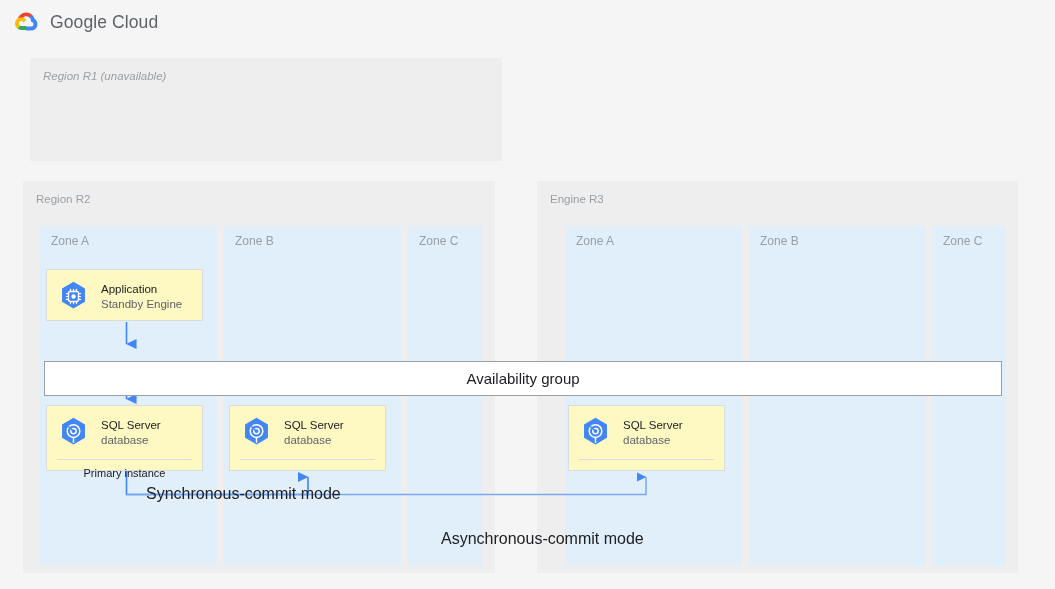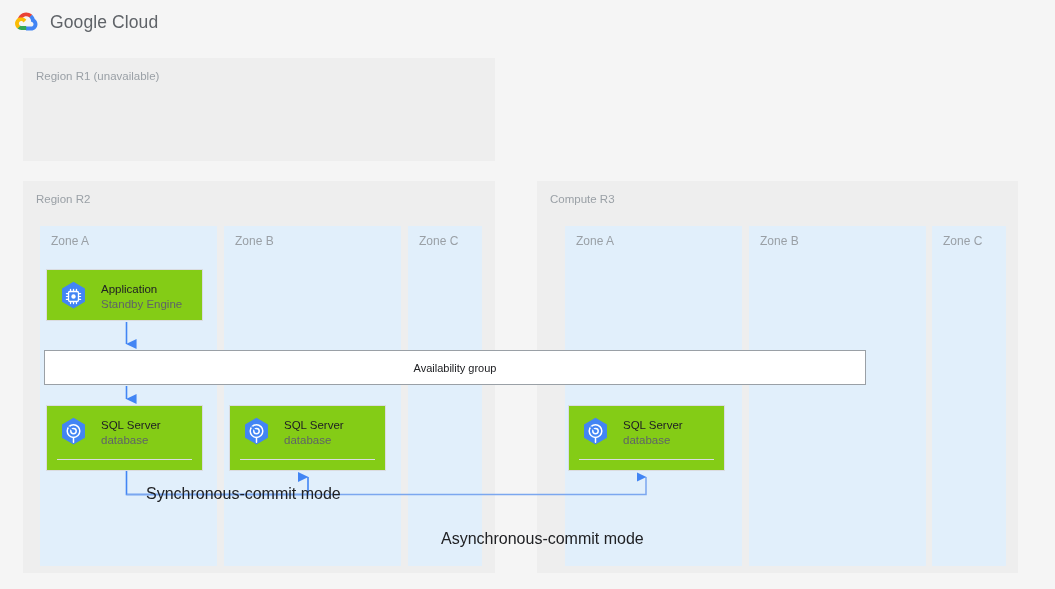--- a/index.html
+++ b/index.html
@@ -44,21 +44,21 @@
     background: #eeeeee;
     box-sizing: border-box;
   }
   .region-label {
     position: absolute;
     left: 13px; top: 12px;
     font-size: 11.5px;
     color: #9aa0a6;
     white-space: nowrap;
   }
-  #region-r1 { left: 23px;  top: 58px;  width: 472px; height: 103px; }
+  #region-r1 { left: 30px;  top: 58px;  width: 472px; height: 103px; font-style: italic; }
   #region-r2 { left: 23px;  top: 181px; width: 472px; height: 392px; }
   #region-r3 { left: 537px; top: 181px; width: 481px; height: 392px; }
 
   
   .zone {
     position: absolute;
     top: 226px;
     height: 340px;
     background: #e1effb;
     box-sizing: border-box;
@@ -75,21 +75,21 @@
   #r2-zone-b { left: 224px; width: 177px; }
   #r2-zone-c { left: 408px; width: 74px;  }
   
   #r3-zone-a { left: 565px; width: 177px; }
   #r3-zone-b { left: 749px; width: 177px; }
   #r3-zone-c { left: 932px; width: 74px;  }
 
   
   .card {
     position: absolute;
-    background: #84cc16;
+    background: #fef9c3;
     border: 1px solid #dadce0;
     box-sizing: border-box;
     z-index: 5;
   }
   .card-top {
     display: flex;
     align-items: center;
     padding: 9px 10px 9px 9px;
   }
   .card-icon {
@@ -125,29 +125,29 @@
   }
 
   #card-application { left: 46px;  top: 269px; width: 157px; height: 52px; }
   #card-primary     { left: 46px;  top: 405px; width: 157px; height: 66px; }
   #card-standby     { left: 229px; top: 405px; width: 157px; height: 66px; }
   #card-secondary   { left: 568px; top: 405px; width: 157px; height: 66px; }
 
   
   #availability-group {
     position: absolute;
-    left: 44px; top: 350px;
-    width: 822px; height: 35px;
+    left: 44px; top: 361px;
+    width: 958px; height: 35px;
     background: #ffffff;
     border: 1px solid #9aa0a6;
     box-sizing: border-box;
     display: flex;
     align-items: center;
     justify-content: center;
-    font-size: 11px;
+    font-size: 15px;
     color: #202124;
     z-index: 5;
   }
 
   
   #connectors {
     position: absolute;
     left: 0; top: 0;
     width: 1055px; height: 589px;
     z-index: 3;
@@ -189,21 +189,21 @@
   <div class="zone-label">Zone A</div>
 </div>
 <div class="zone" id="r2-zone-b">
   <div class="zone-label">Zone B</div>
 </div>
 <div class="zone" id="r2-zone-c">
   <div class="zone-label">Zone C</div>
 </div>
 
 <div class="region" id="region-r3">
-  <div class="region-label">Compute R3</div>
+  <div class="region-label">Engine R3</div>
 </div>
 <div class="zone" id="r3-zone-a">
   <div class="zone-label">Zone A</div>
 </div>
 <div class="zone" id="r3-zone-b">
   <div class="zone-label">Zone B</div>
 </div>
 <div class="zone" id="r3-zone-c">
   <div class="zone-label">Zone C</div>
 </div>
@@ -272,20 +272,21 @@
       <circle cx="20" cy="18.4" r="3.1" fill="none" stroke="#ffffff" stroke-width="1.7"></circle>
       <path d="M20 25.6 L20 31.2" stroke="#ffffff" stroke-width="1.7" stroke-linecap="round"></path>
       <path d="M14.6 13.6 L20 18.4" stroke="#4285f4" stroke-width="1.7" stroke-linecap="round"></path>
     </svg>
     <div class="card-text">
       <div class="card-title">SQL Server</div>
       <div class="card-sub">database</div>
     </div>
   </div>
   <div class="card-divider"></div>
+  <div class="card-footer">Primary instance</div>
 </div>
 
 <div class="card" id="card-standby">
   <div class="card-top">
     <svg class="card-icon" viewBox="0 0 40 40">
       <path fill="#4285f4" d="M20 3.2 L33.1 10.8 L33.1 26 L20 33.6 L6.9 26 L6.9 10.8 z"></path>
       <circle cx="20" cy="18.4" r="7.2" fill="none" stroke="#ffffff" stroke-width="1.7"></circle>
       <circle cx="20" cy="18.4" r="3.1" fill="none" stroke="#ffffff" stroke-width="1.7"></circle>
       <path d="M20 25.6 L20 31.2" stroke="#ffffff" stroke-width="1.7" stroke-linecap="round"></path>
       <path d="M14.6 13.6 L20 18.4" stroke="#4285f4" stroke-width="1.7" stroke-linecap="round"></path>

